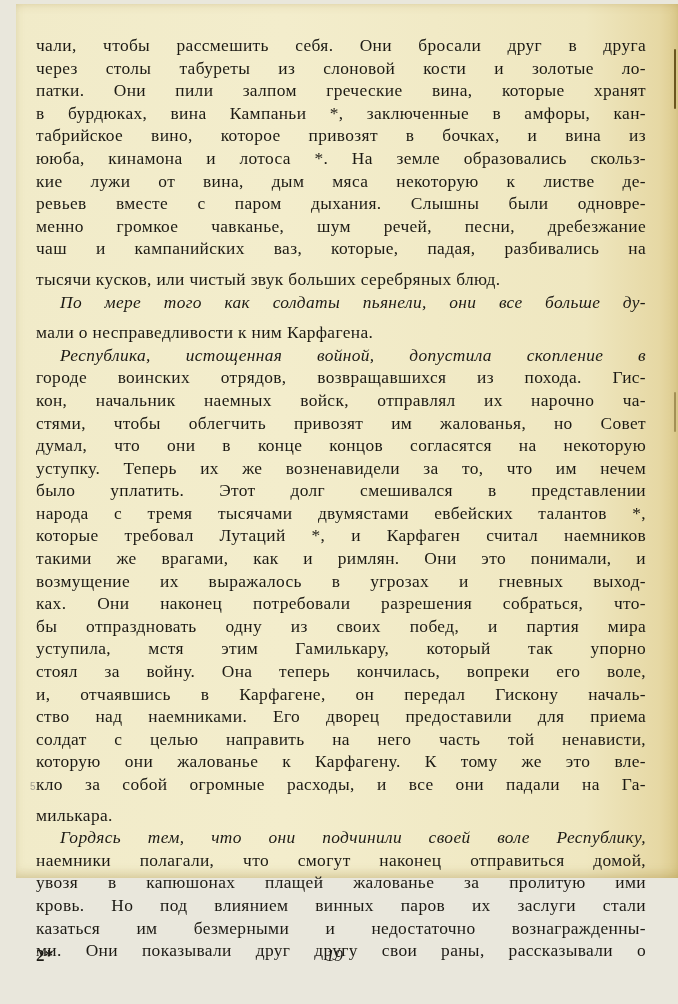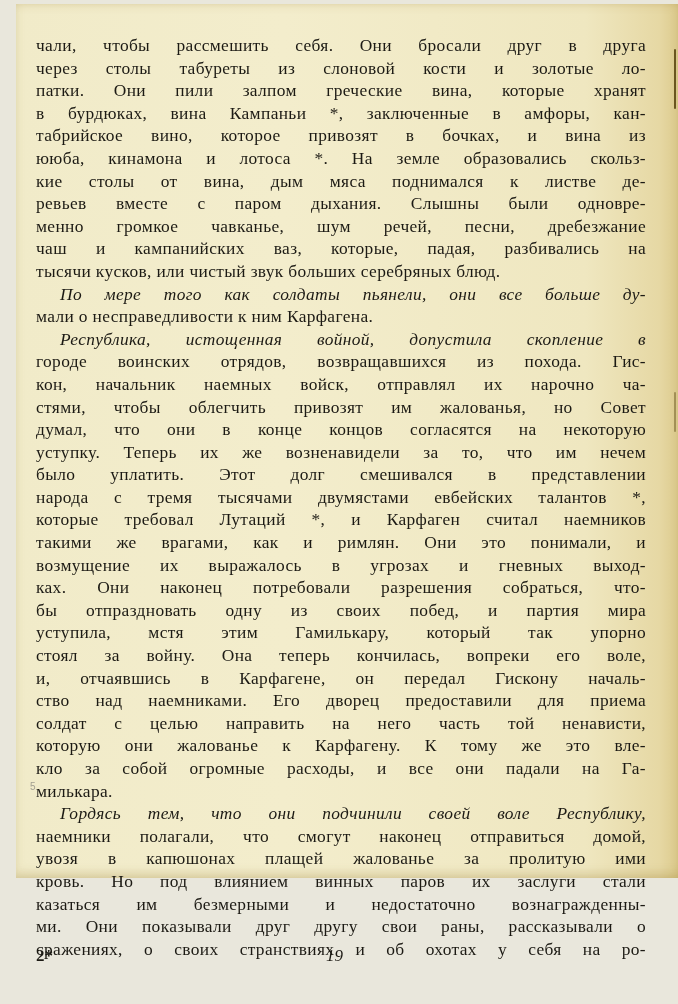--- a/index.html
+++ b/index.html
@@ -43,21 +43,21 @@
     }
     .line {
       height: 22.6px;
       line-height: 22.6px;
       white-space: nowrap;
       text-align: justify;
       text-align-last: justify;
       overflow: hidden;
     }
     .line.indent { padding-left: 24px; font-style: italic; }
-    .line.last { text-align-last: left; }
+    .line.last { text-align-last: left; margin-top: 8px; }
     .footer {
       position: absolute;
       left: 20px;
       top: 942px;
       width: 610px;
       height: 24px;
       font-family: "Liberation Serif", "DejaVu Serif", serif;
       color: #1c1a14;
     }
     .signature {
@@ -92,21 +92,21 @@
 <body>
 
 <div class="page">
   <div class="text-block" id="text-block">
       <div class="line">чали, чтобы рассмешить себя. Они бросали друг в друга</div>
       <div class="line">через столы табуреты из слоновой кости и золотые ло-</div>
       <div class="line">патки. Они пили залпом греческие вина, которые хранят</div>
       <div class="line">в бурдюках, вина Кампаньи *, заключенные в амфоры, кан-</div>
       <div class="line">табрийское вино, которое привозят в бочках, и вина из</div>
       <div class="line">ююба, кинамона и лотоса *. На земле образовались скольз-</div>
-      <div class="line">кие столы от вина, дым мяса поднимался к листве де-</div>
+      <div class="line">кие лужи от вина, дым мяса некоторую к листве де-</div>
       <div class="line">ревьев вместе с паром дыхания. Слышны были одновре-</div>
       <div class="line">менно громкое чавканье, шум речей, песни, дребезжание</div>
       <div class="line">чаш и кампанийских ваз, которые, падая, разбивались на</div>
       <div class="line last">тысячи кусков, или чистый звук больших серебряных блюд.</div>
       <div class="line indent">По мере того как солдаты пьянели, они все больше ду-</div>
       <div class="line last">мали о несправедливости к ним Карфагена.</div>
       <div class="line indent">Республика, истощенная войной, допустила скопление в</div>
       <div class="line">городе воинских отрядов, возвращавшихся из похода. Гис-</div>
       <div class="line">кон, начальник наемных войск, отправлял их нарочно ча-</div>
       <div class="line">стями, чтобы облегчить привозят им жалованья, но Совет</div>
@@ -126,21 +126,20 @@
       <div class="line">солдат с целью направить на него часть той ненависти,</div>
       <div class="line">которую они жалованье к Карфагену. К тому же это вле-</div>
       <div class="line">кло за собой огромные расходы, и все они падали на Га-</div>
       <div class="line last">милькара.</div>
       <div class="line indent">Гордясь тем, что они подчинили своей воле Республику,</div>
       <div class="line">наемники полагали, что смогут наконец отправиться домой,</div>
       <div class="line">увозя в капюшонах плащей жалованье за пролитую ими</div>
       <div class="line">кровь. Но под влиянием винных паров их заслуги стали</div>
       <div class="line">казаться им безмерными и недостаточно вознагражденны-</div>
       <div class="line">ми. Они показывали друг другу свои раны, рассказывали о</div>
-      <div class="line">сражениях, о своих странствиях и об охотах у себя на ро-</div>
     </div>
 
   <span class="margin-mark" style="left:14px; top:777px;">5</span>
   <span class="edge-mark" style="top:45px; height:60px;"></span>
   <span class="edge-mark" style="top:388px; height:40px; opacity:0.5;"></span>
 
   <div class="footer">
     <span class="signature">2*</span>
     <span class="page-number">19</span>
   </div>

